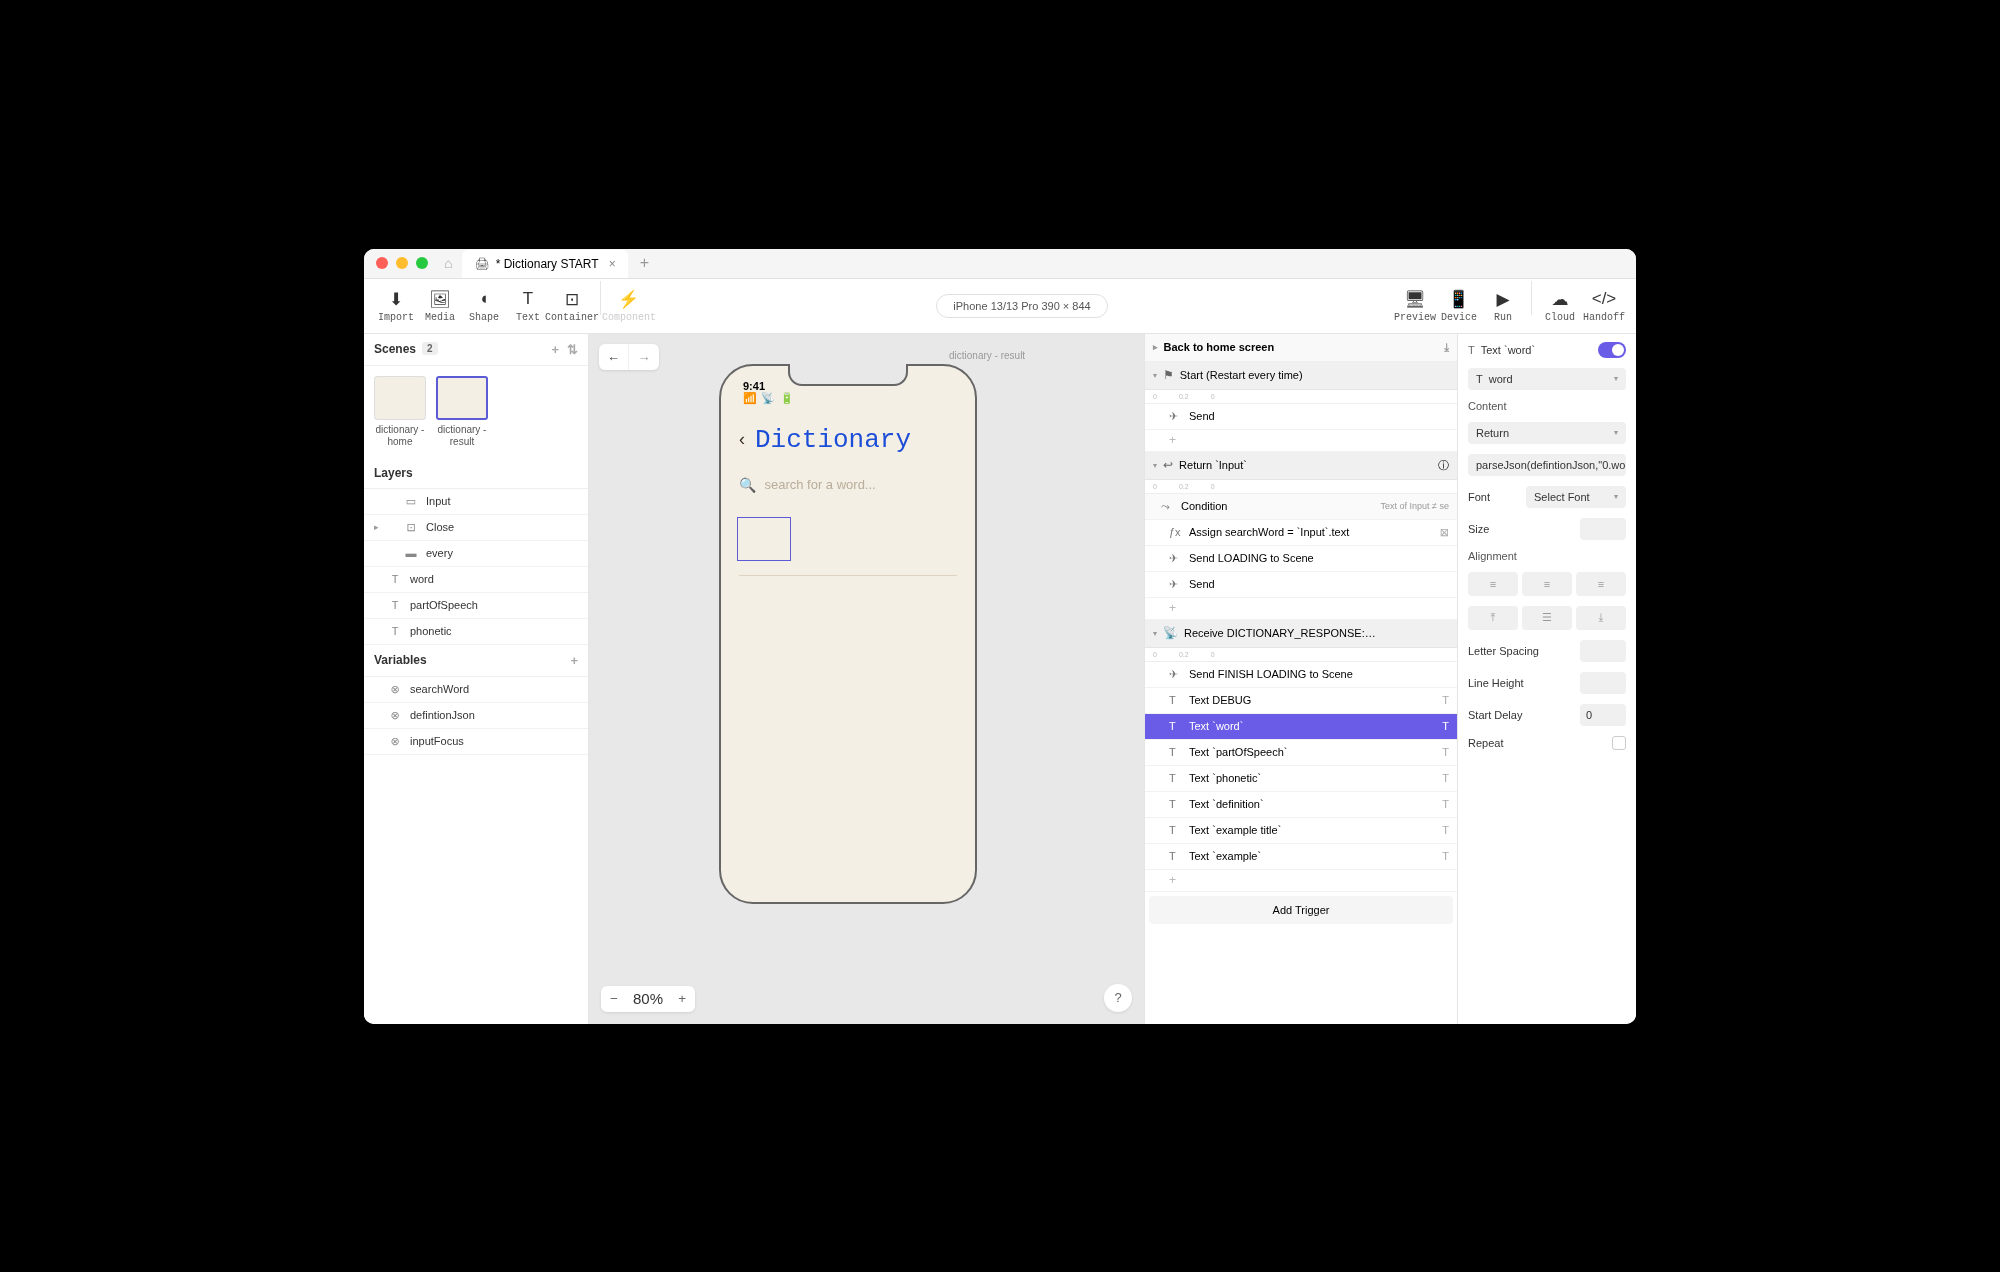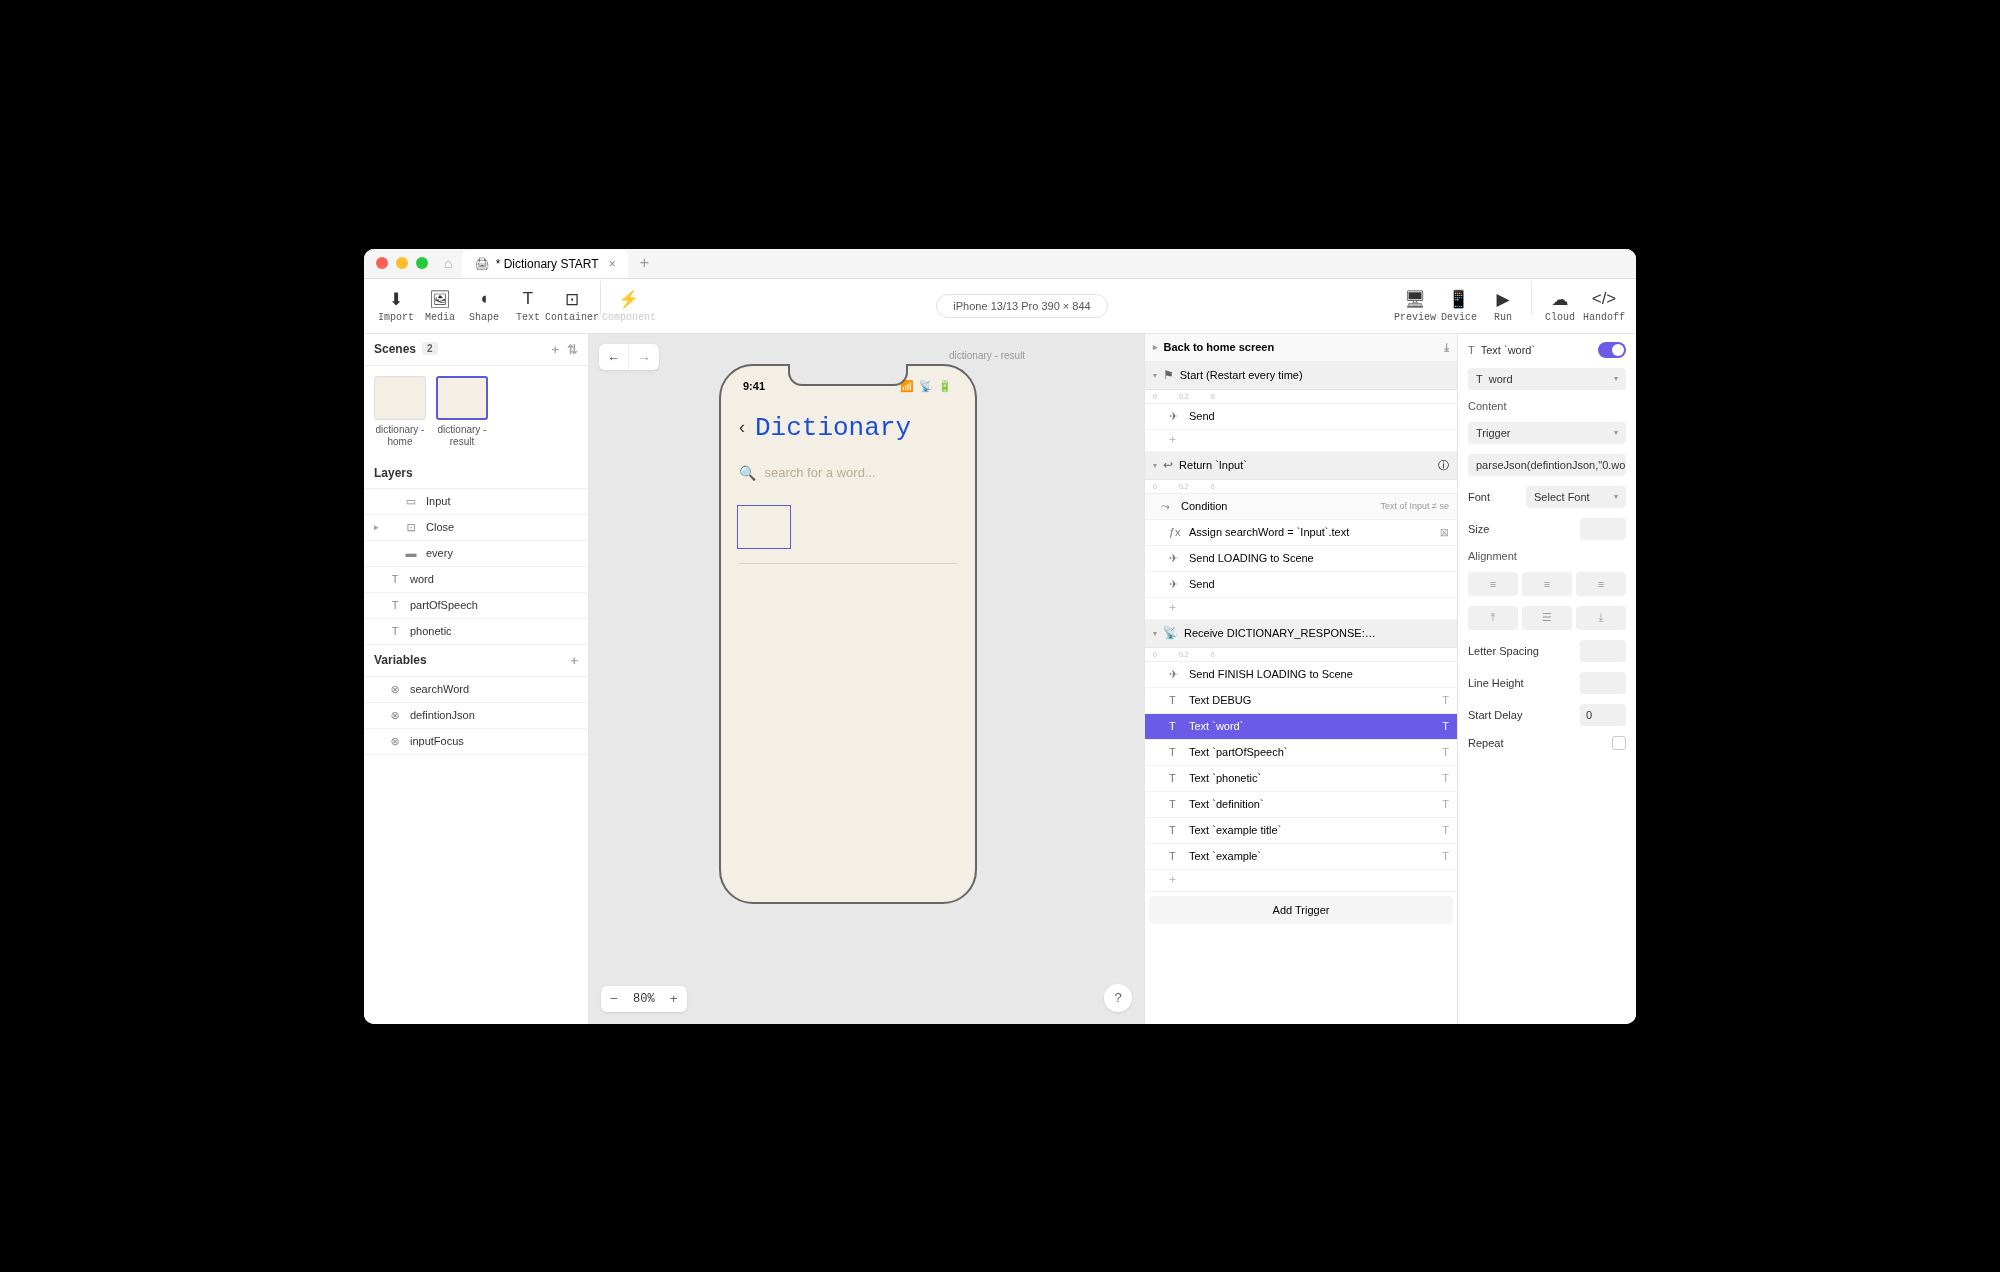--- a/index.html
+++ b/index.html
@@ -51,33 +51,33 @@
 .layer-row.indent1 { padding-left: 40px; }
 
 
 .canvas-area { flex: 1; background: #e8e8e8; position: relative; display: flex; flex-direction: column; }
 .canvas-nav { position: absolute; top: 10px; left: 10px; display: flex; background: #fff; border-radius: 6px; box-shadow: 0 1px 3px rgba(0,0,0,.1); }
 .canvas-nav button { width: 30px; height: 26px; border: none; background: none; color: #999; cursor: pointer; font-size: 13px; }
 .canvas-nav button:first-child { border-right: 1px solid #eee; color: #333; }
 .canvas-label { position: absolute; top: 16px; left: 360px; font-size: 10px; color: #999; }
 .phone { width: 258px; height: 540px; background: #f4efe4; border: 2px solid #666; border-radius: 34px; position: absolute; top: 30px; left: 130px; padding: 10px 12px; }
 .notch { position: absolute; top: -2px; left: 50%; transform: translateX(-50%); width: 120px; height: 22px; background: #e8e8e8; border: 2px solid #666; border-top: none; border-radius: 0 0 14px 14px; }
-.statusbar { display: flex; justify-content: space-between; font-size: 11px; font-weight: 600; padding: 4px 10px 0; }
+.statusbar { display: flex; justify-content: space-between; font-size: 11px; font-weight: 600; padding: 4px 10px 0; flex-direction: column; }
 .statusbar .right-icons { letter-spacing: 1px; }
 .app-header { display: flex; align-items: center; margin-top: 20px; gap: 10px; padding: 0 6px; }
 .app-header .back { font-size: 18px; color: #3a2e24; }
 .app-title { font-family: Liberation Mono, monospace; font-size: 26px; color: #1d4ed8; font-weight: 500; }
 .search-row { display: flex; align-items: center; margin-top: 22px; padding: 0 6px; gap: 8px; color: #b8ad9a; }
 .search-row .mag { font-size: 14px; }
 .search-ph { font-size: 13px; }
 .sel-box { width: 54px; height: 44px; border: 1.5px solid #5b5bd6; margin: 24px 0 0 4px; }
 .divider-line { height: 1px; background: #ddd3c0; margin: 14px 6px 0; }
 .zoom-ctrl { position: absolute; bottom: 12px; left: 12px; background: #fff; border-radius: 6px; display: flex; align-items: center; box-shadow: 0 1px 3px rgba(0,0,0,.1); }
 .zoom-ctrl button { width: 26px; height: 26px; border: none; background: none; cursor: pointer; color: #666; }
-.zoom-val { font-size: 12px; padding: 0 6px; color: #333; font-family: Liberation Mono, monospace; }
+.zoom-val { font-size: 15px; padding: 0 6px; color: #333; }
 .help-btn { position: absolute; bottom: 12px; right: 12px; width: 28px; height: 28px; background: #fff; border-radius: 50%; display: flex; align-items: center; justify-content: center; color: #666; box-shadow: 0 1px 3px rgba(0,0,0,.1); cursor: pointer; font-size: 13px; }
 
 
 .timeline { width: 314px; border-left: 1px solid #e5e5e5; border-right: 1px solid #e5e5e5; background: #fff; display: flex; flex-direction: column; overflow-y: auto; }
 .tl-header { display: flex; align-items: center; height: 28px; padding: 0 8px; font-size: 11px; font-weight: 600; border-bottom: 1px solid #eee; background: #f9f9f9; }
 .tl-header .chev-r { color: #999; margin-right: 6px; font-size: 9px; }
 .tl-header .spacer { flex: 1; }
 .tl-header .collapse-ico { color: #999; cursor: pointer; }
 .tl-block-hdr { display: flex; align-items: center; height: 28px; padding: 0 8px; font-size: 11px; background: #f0f0f0; border-bottom: 1px solid #e5e5e5; gap: 6px; position: relative; }
 .tl-block-hdr .chev { color: #999; font-size: 8px; }
@@ -419,21 +419,21 @@
       </div>
       <div class="insp-select">
         <span>T</span>
         <span>word</span>
         <span class="spacer"></span>
           <span class="caret">▾</span>
       </div>
 
       <div class="insp-label">Content</div>
       <div class="insp-select">
-        <span>Trigger</span>
+        <span>Return</span>
         <span class="spacer"></span>
           <span class="caret">▾</span>
       </div>
       <div class="insp-input">parseJson(defintionJson,"0.wo</div>
 
       <div class="insp-row">
         <span>Font</span>
         <div class="insp-select" style="width:100px;">
           <span>Select Font</span>
           <span class="spacer"></span>

